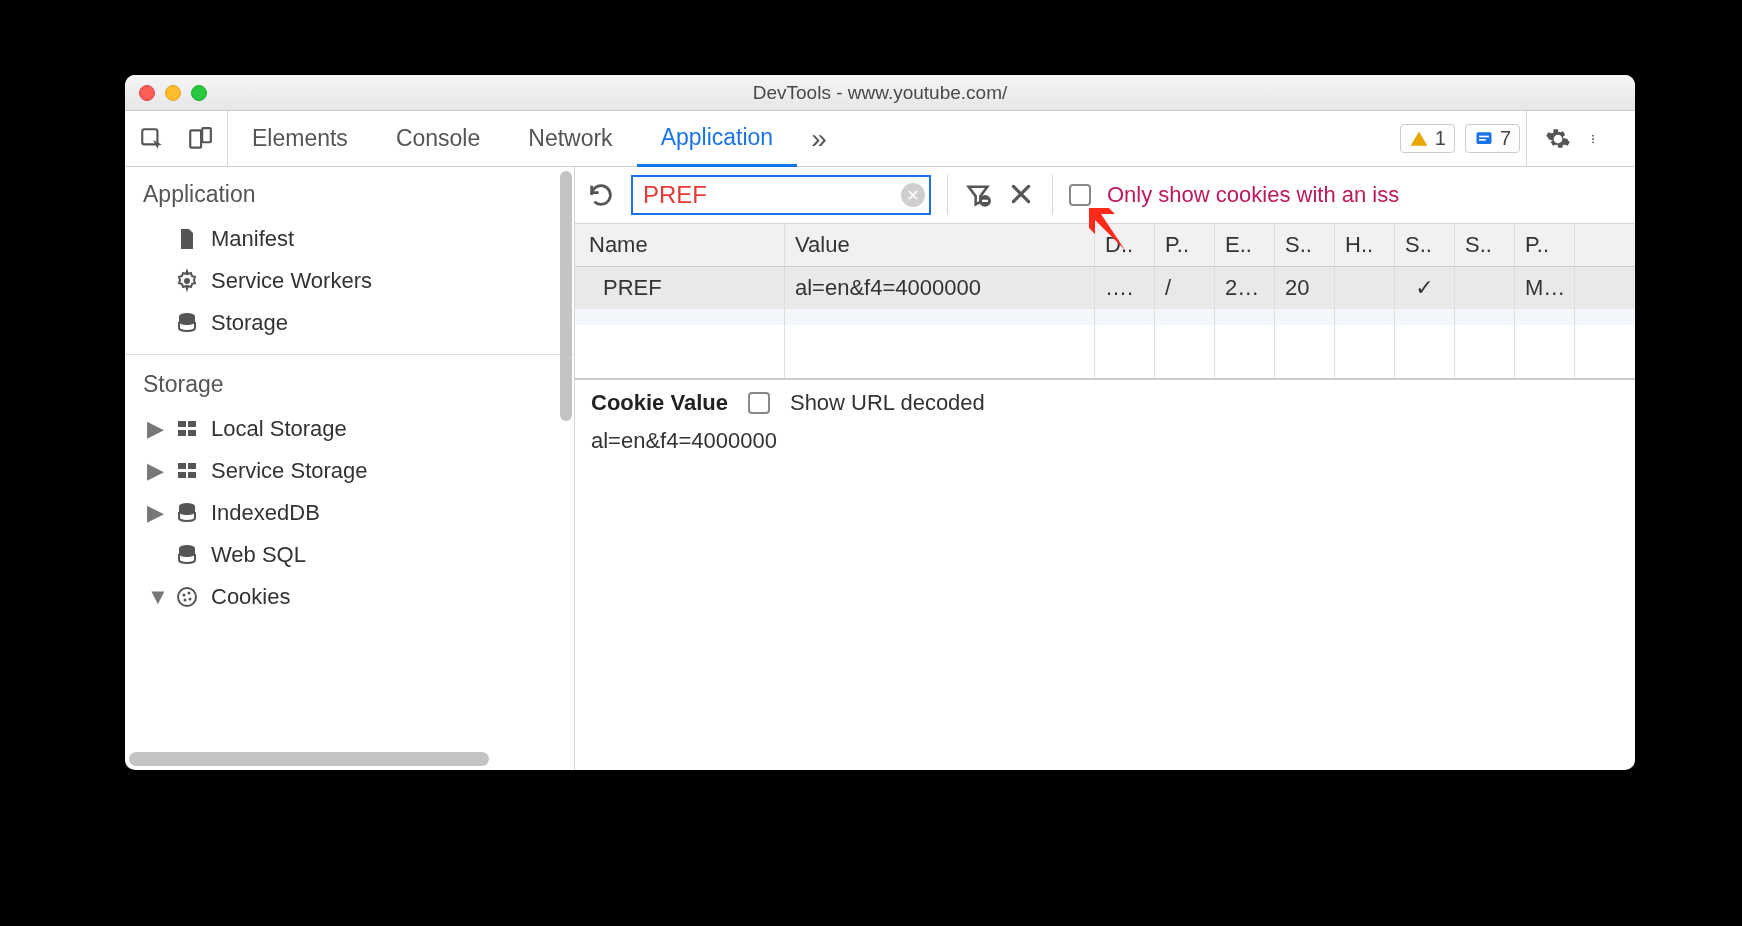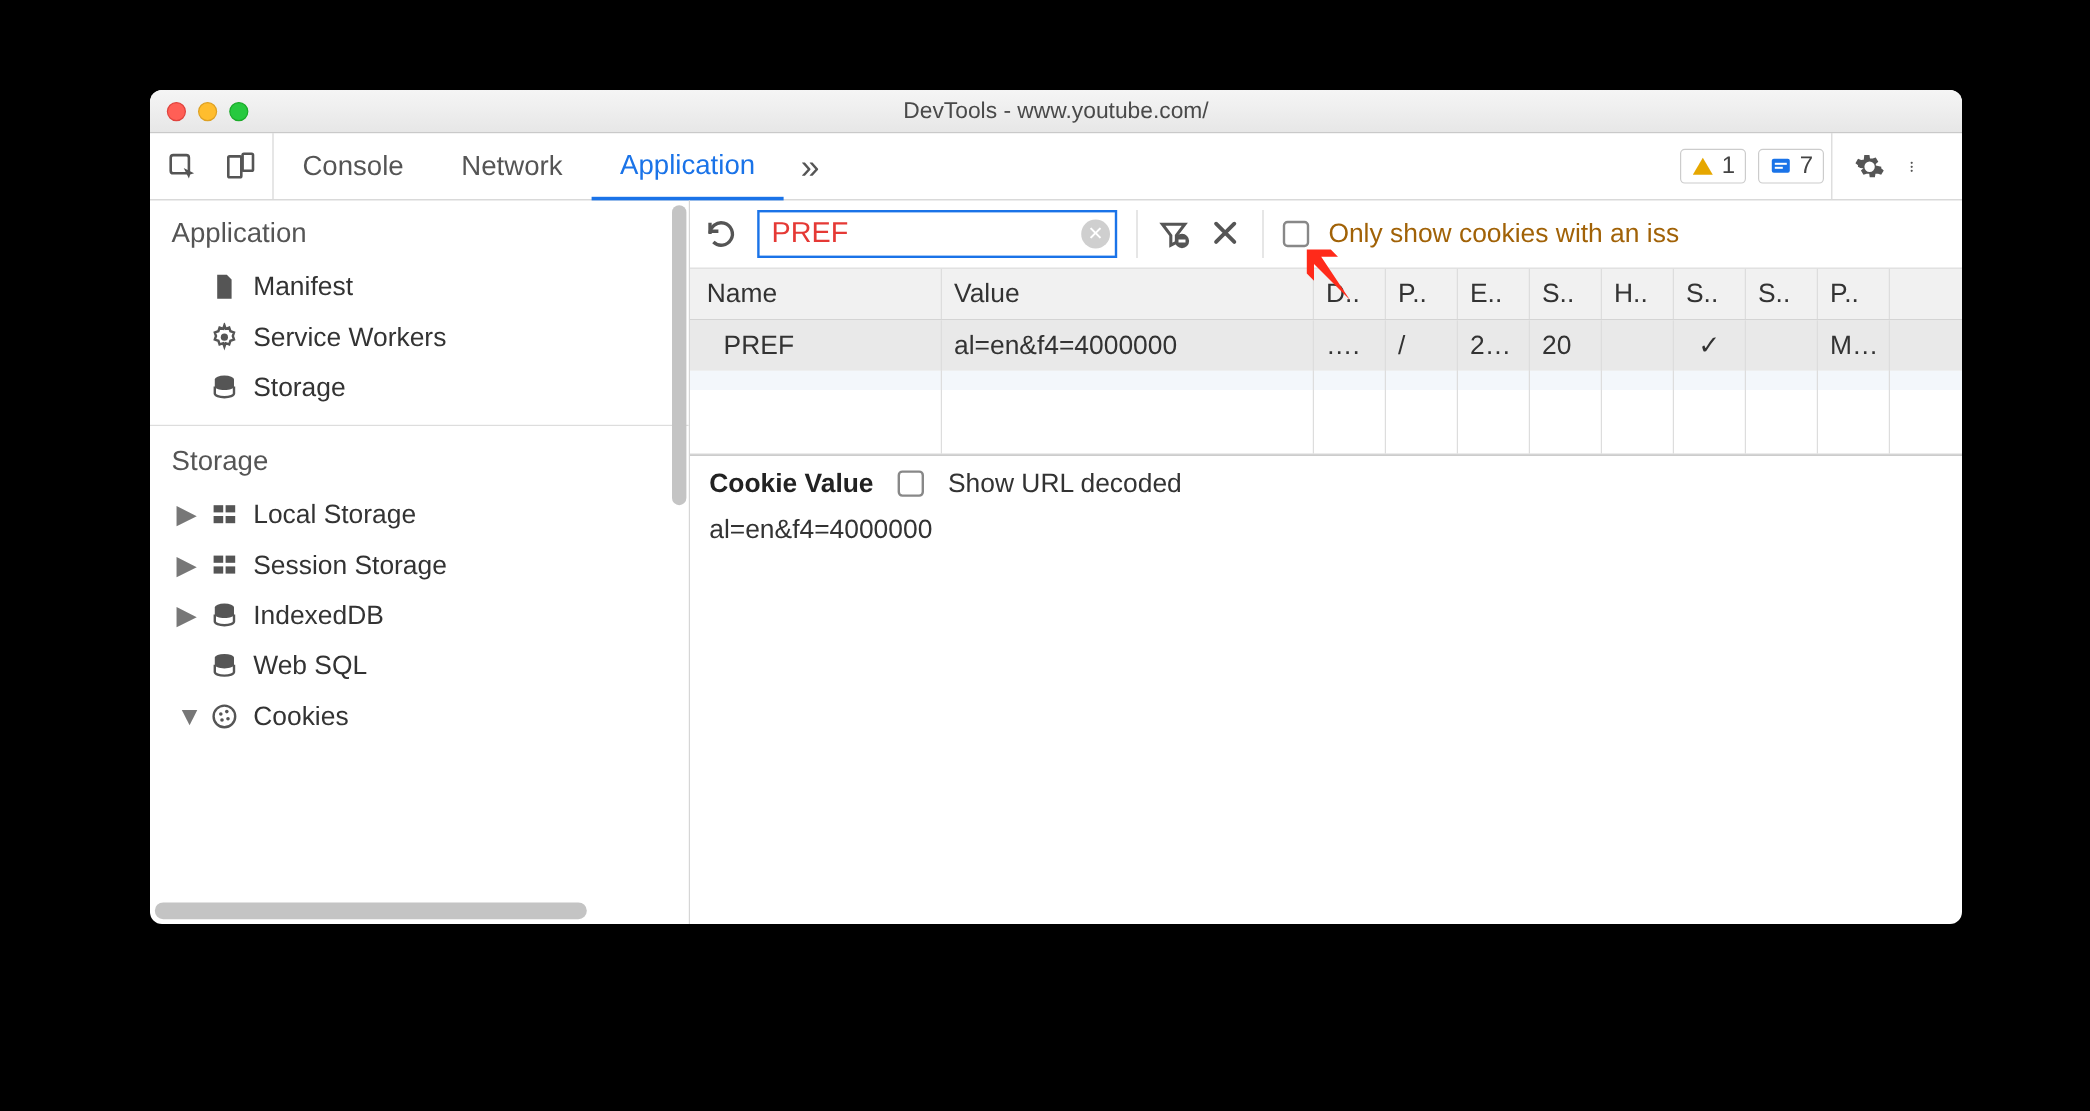--- a/index.html
+++ b/index.html
@@ -70,21 +70,21 @@
   .toolbar .ico { color:#555; }
   .filter-wrap { position:relative; }
   .filter-input {
     width: 300px; height: 40px; font-size:24px; color:#e53935;
     border:2px solid #1a73e8; outline:none; padding:2px 40px 2px 10px; background:#fff;
   }
   .clear-x { position:absolute; right:6px; top:50%; transform:translateY(-50%); width:24px; height:24px; border-radius:50%; background:#cfcfcf; display:flex; align-items:center; justify-content:center; color:#fff; font-size:16px; }
   .vdiv { width:1px; align-self:stretch; background:#d6d6d6; }
   .tb-icon { width:28px; height:28px; }
   .chk { width:22px; height:22px; border:2px solid #888; border-radius:4px; background:#fff; }
-  .tb-label { font-size:22px; color:#a16207; white-space:nowrap; overflow:hidden; }
+  .tb-label { font-size:22px; color:#be185d; white-space:nowrap; overflow:hidden; }
 
   .table { flex:0 0 auto; }
   .thead, .trow { display:grid; grid-template-columns: 210px 310px 60px 60px 60px 60px 60px 60px 60px 60px; }
   .thead { background:#f1f1f1; border-bottom:1px solid #ccc; }
   .th, .td { padding:8px 10px; font-size:22px; color:#333; border-right:1px solid #ddd; white-space:nowrap; overflow:hidden; text-overflow:ellipsis; }
   .th:first-child, .td:first-child { padding-left:14px; }
   .trow.sel { background:#e9e9e9; }
   .trow.alt { background:#f3f7fb; }
   .tbody-extra { height:54px; display:grid; grid-template-columns: 210px 310px 60px 60px 60px 60px 60px 60px 60px 60px; }
   .tbody-extra .cell { border-right:1px solid #ddd; }
@@ -124,20 +124,21 @@
             </svg>
         </span>
         <span class="ico">
           <svg viewBox="0 0 24 24" width="26" height="26" fill="none" stroke="currentColor" stroke-width="2">
               <rect x="3" y="4" width="10" height="16" rx="1"></rect>
               <rect x="14" y="2" width="8" height="13" rx="1"></rect>
             </svg>
         </span>
       </div>
       <div class="tabs">
+        <div class="tab">Elements</div>
         <div class="tab">Console</div>
         <div class="tab">Network</div>
         <div class="tab active">Application</div>
       </div>
       <div class="more">»</div>
       <div class="spacer"></div>
       <div class="badges">
         <div class="badge">
           <span class="warn">
             <svg viewBox="0 0 24 24" width="20" height="20" fill="currentColor">
@@ -224,21 +225,21 @@
             <div class="tree-item">
               <span class="chev">▶</span>
               <span class="ico">
                   <svg viewBox="0 0 24 24" width="24" height="24" fill="currentColor">
                     <rect x="3" y="4" width="8" height="6"></rect>
                     <rect x="13" y="4" width="8" height="6"></rect>
                     <rect x="3" y="13" width="8" height="6"></rect>
                     <rect x="13" y="13" width="8" height="6"></rect>
                   </svg>
                 </span>
-              <span>Session Storage</span>
+              <span>Service Storage</span>
             </div>
             <div class="tree-item">
               <span class="chev">▶</span>
               <span class="ico">
                   <svg viewBox="0 0 24 24" width="24" height="24" fill="currentColor">
                     <ellipse cx="12" cy="5" rx="8" ry="3"></ellipse>
                     <path d="M4 5v6c0 1.7 3.6 3 8 3s8-1.3 8-3V5"></path>
                     <path d="M4 11v6c0 1.7 3.6 3 8 3s8-1.3 8-3v-6" fill="none" stroke="currentColor" stroke-width="2"></path>
                   </svg>
                 </span>

